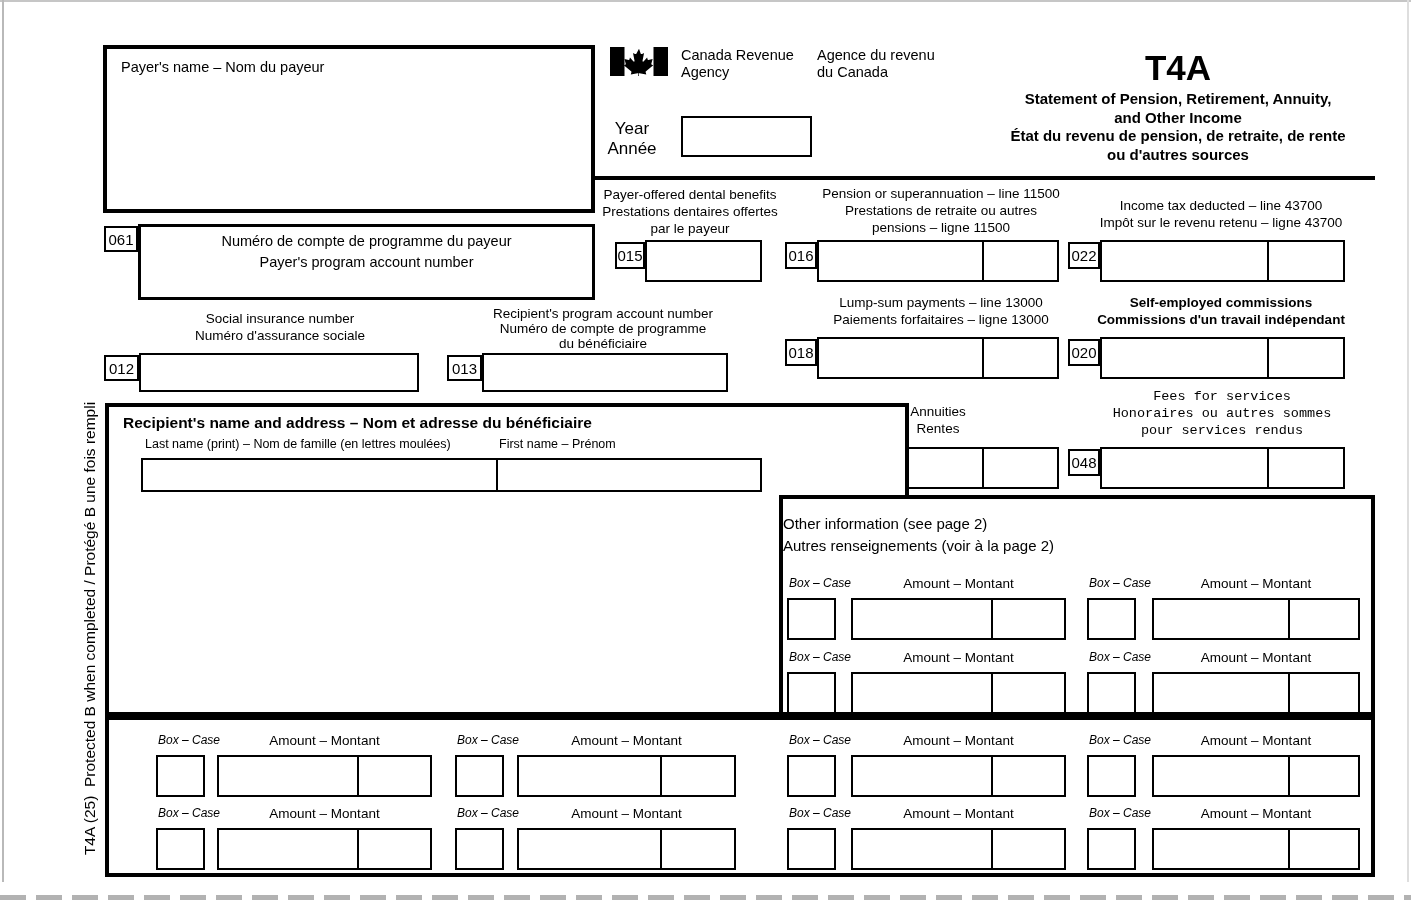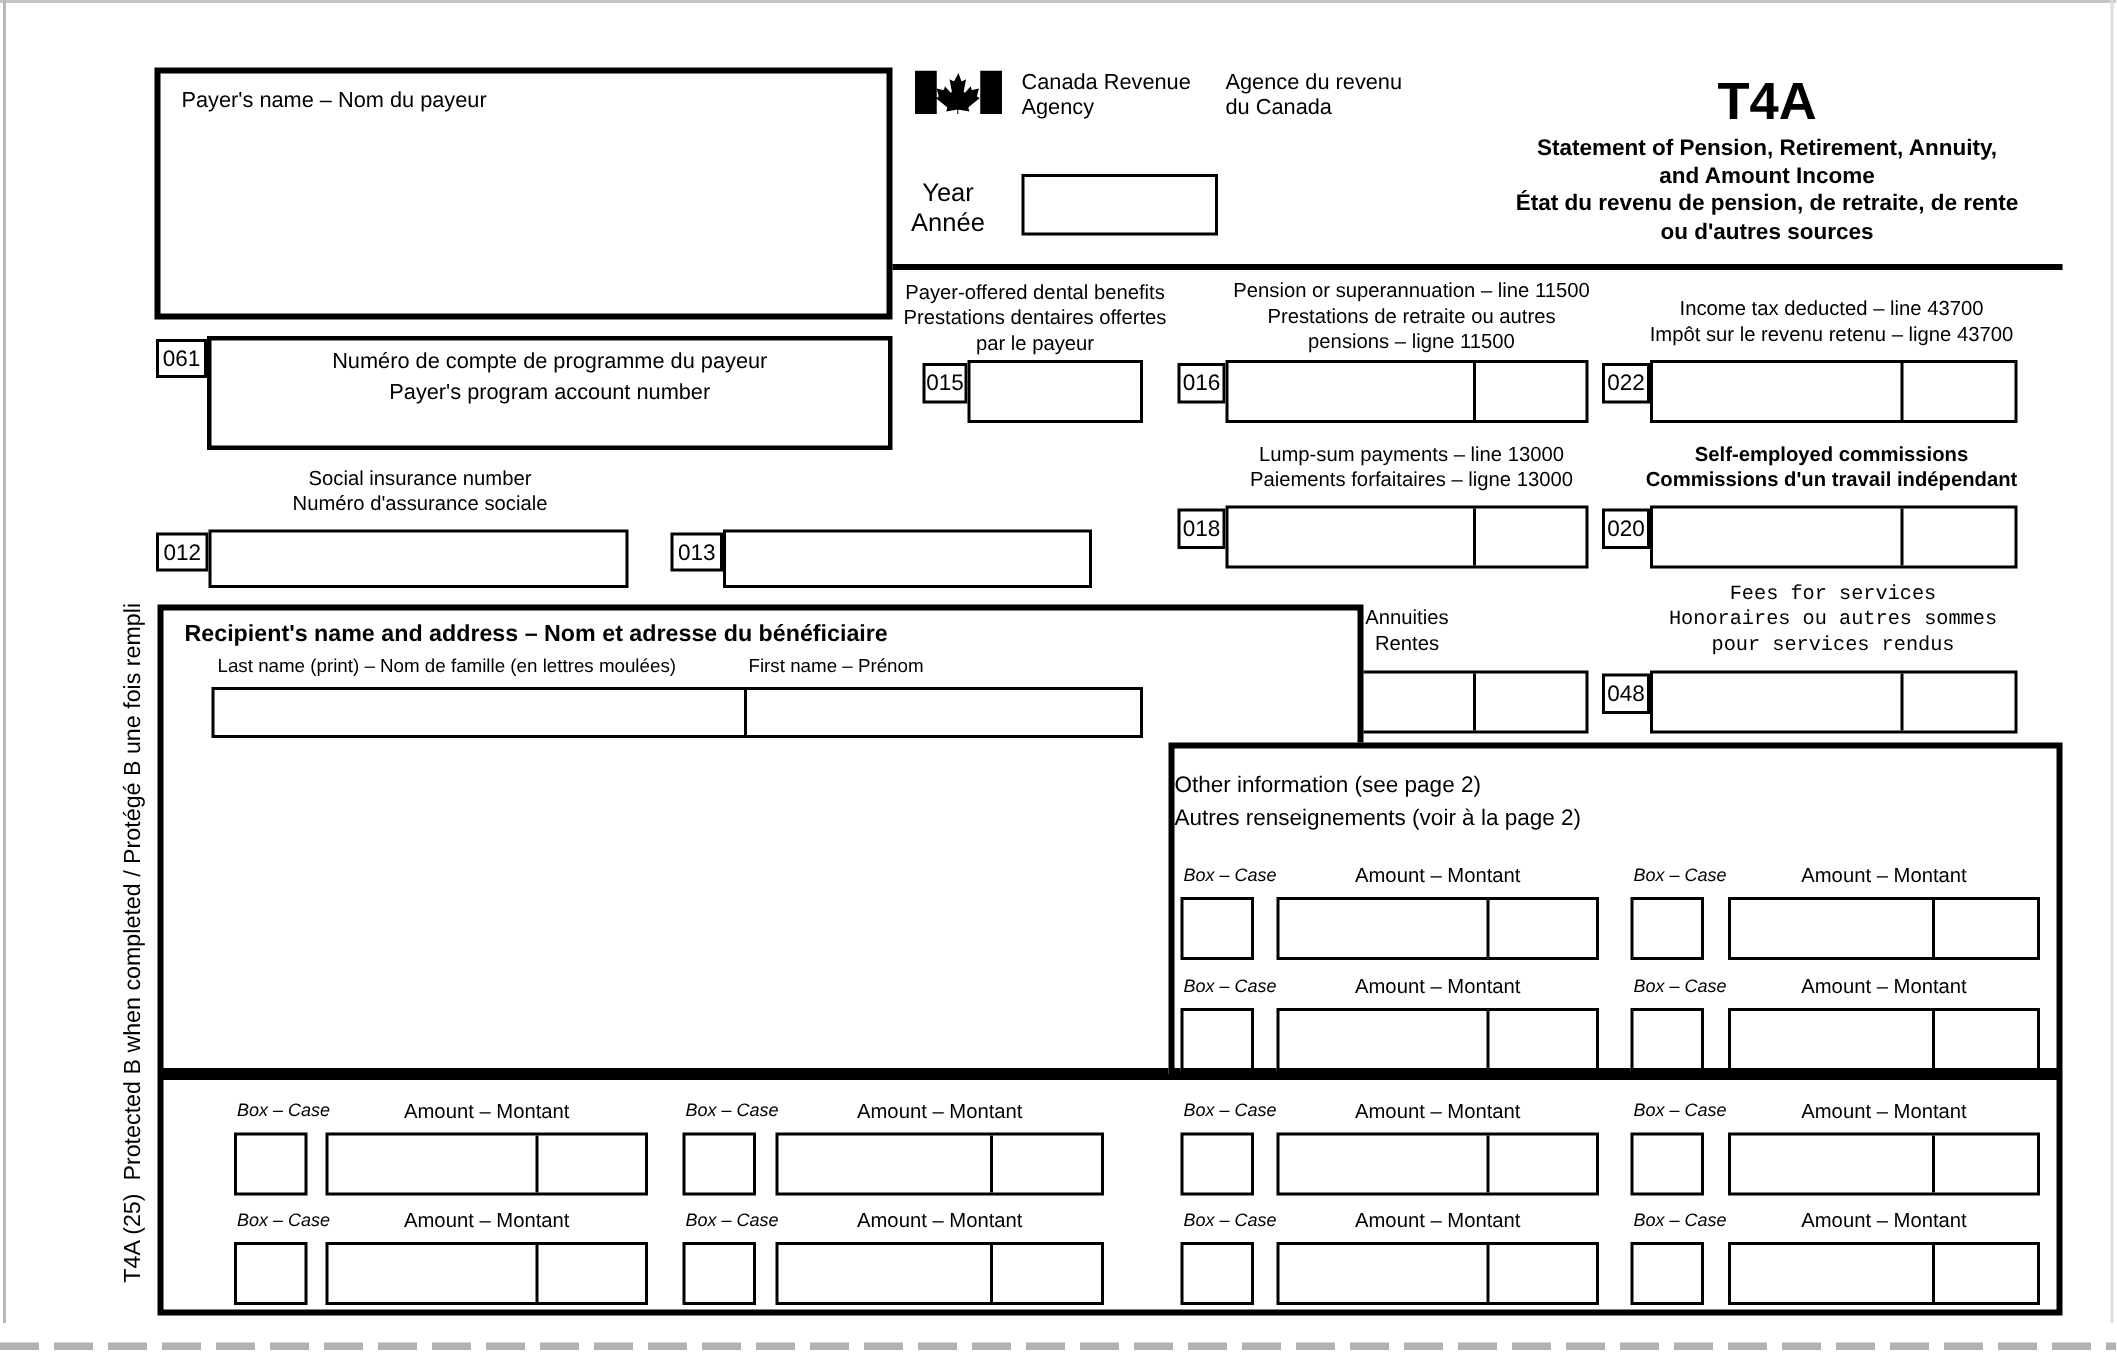--- a/index.html
+++ b/index.html
@@ -62,21 +62,21 @@
     <div>Agency</div>
   </div>
   <div class="abs" style="left:817px;top:47px;font-size:14.5px;line-height:16.5px;">
     <div>Agence du revenu</div>
     <div>du Canada</div>
   </div>
 
   <div class="abs bold" style="left:1000px;top:48px;width:356px;text-align:center;font-size:35px;">T4A</div>
   <div class="abs bold" style="left:992px;top:90px;width:372px;text-align:center;font-size:15px;line-height:18.5px;">
     <div>Statement of Pension, Retirement, Annuity,</div>
-    <div>and Amount Income</div>
+    <div>and Other Income</div>
     <div>État du revenu de pension, de retraite, de rente</div>
     <div>ou d'autres sources</div>
   </div>
 
   <div class="abs" style="left:601px;top:119px;width:62px;text-align:center;font-size:17px;line-height:19.5px;">
     <div>Year</div>
     <div>Année</div>
   </div>
   <div class="abx" style="left:681px;top:116px;width:131px;height:41px;">
     <span class="val"></span>
@@ -139,20 +139,25 @@
   </div>
   <div class="cbx" style="left:1068px;top:339px;width:32px;height:27px;">020</div>
   <div class="abx" style="left:1100px;top:337px;width:245px;height:42px;">
     <i class="cd w"></i>
       <span class="val"></span>
   </div>
 
   <div class="lb" style="left:155px;top:310px;width:250px;">
     <div>Social insurance number</div>
     <div>Numéro d'assurance sociale</div>
+  </div>
+  <div class="lb tight" style="left:478px;top:306px;width:250px;">
+    <div>Recipient's program account number</div>
+    <div>Numéro de compte de programme</div>
+    <div>du bénéficiaire</div>
   </div>
   <div class="cbx" style="left:104px;top:355px;width:35px;height:26px;">012</div>
   <div class="abx" style="left:139px;top:353px;width:280px;height:39px;">
     <span class="val"></span>
   </div>
   <div class="cbx" style="left:447px;top:355px;width:35px;height:26px;">013</div>
   <div class="abx" style="left:482px;top:353px;width:246px;height:39px;">
     <span class="val"></span>
   </div>
 

